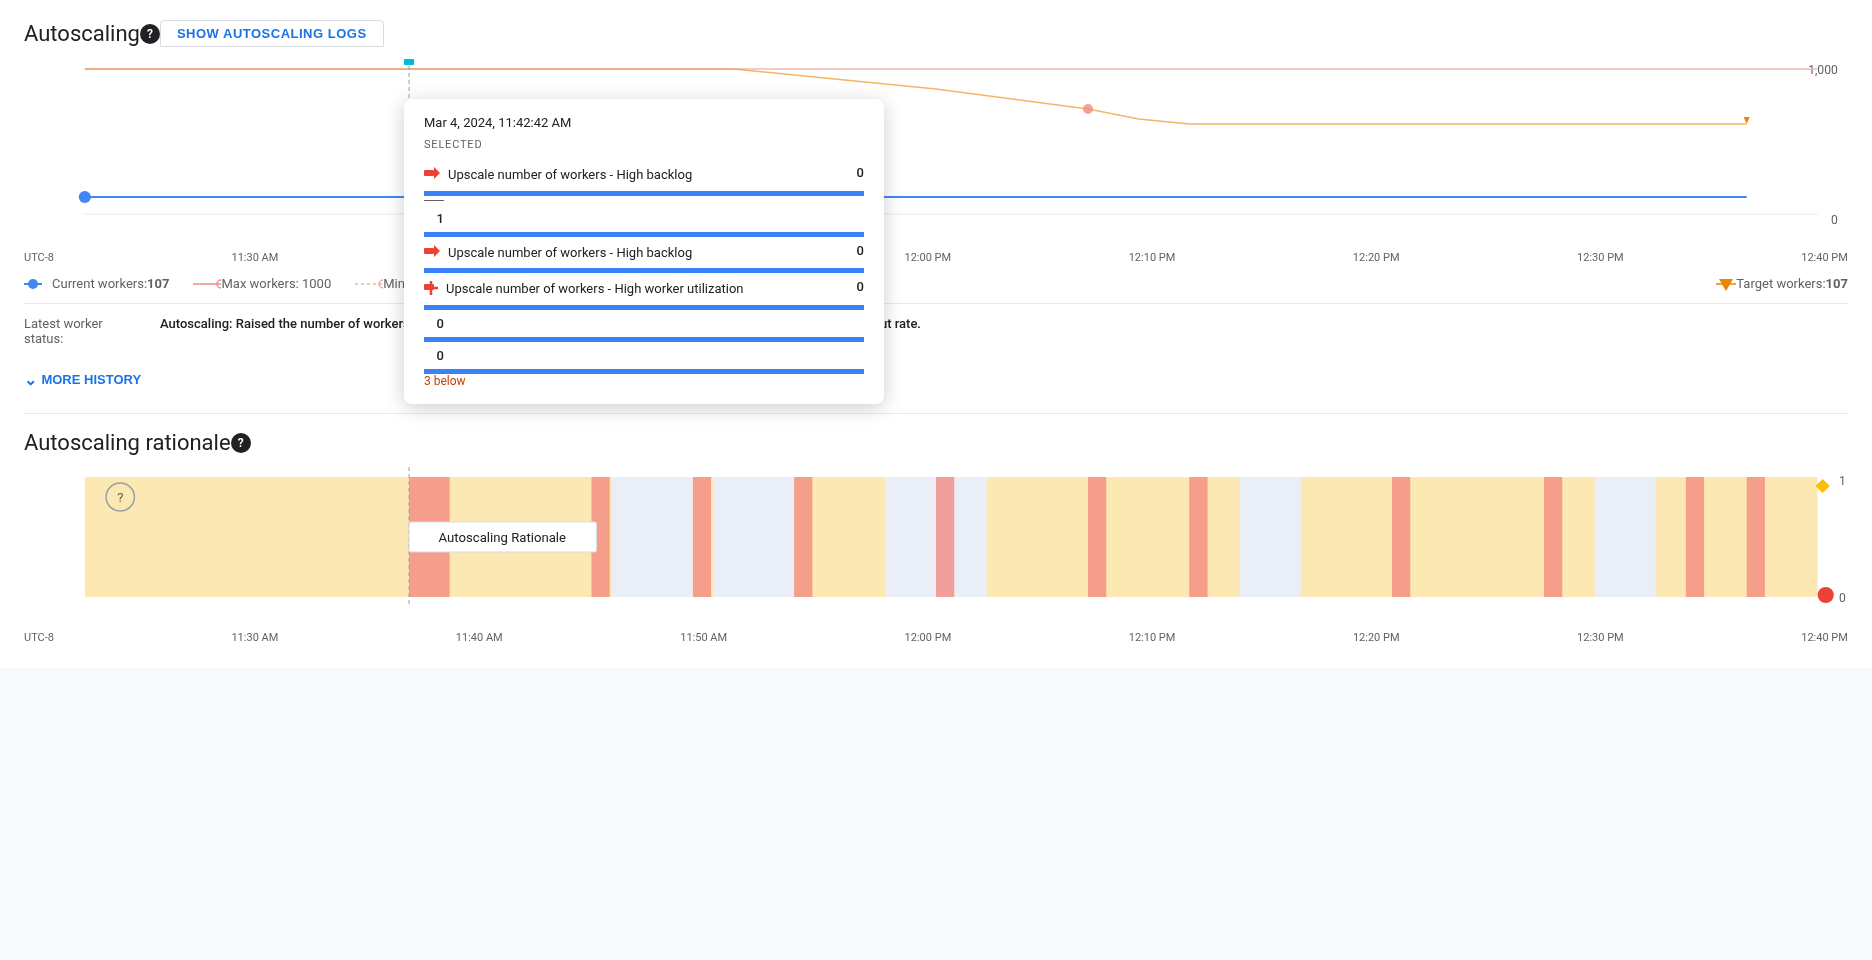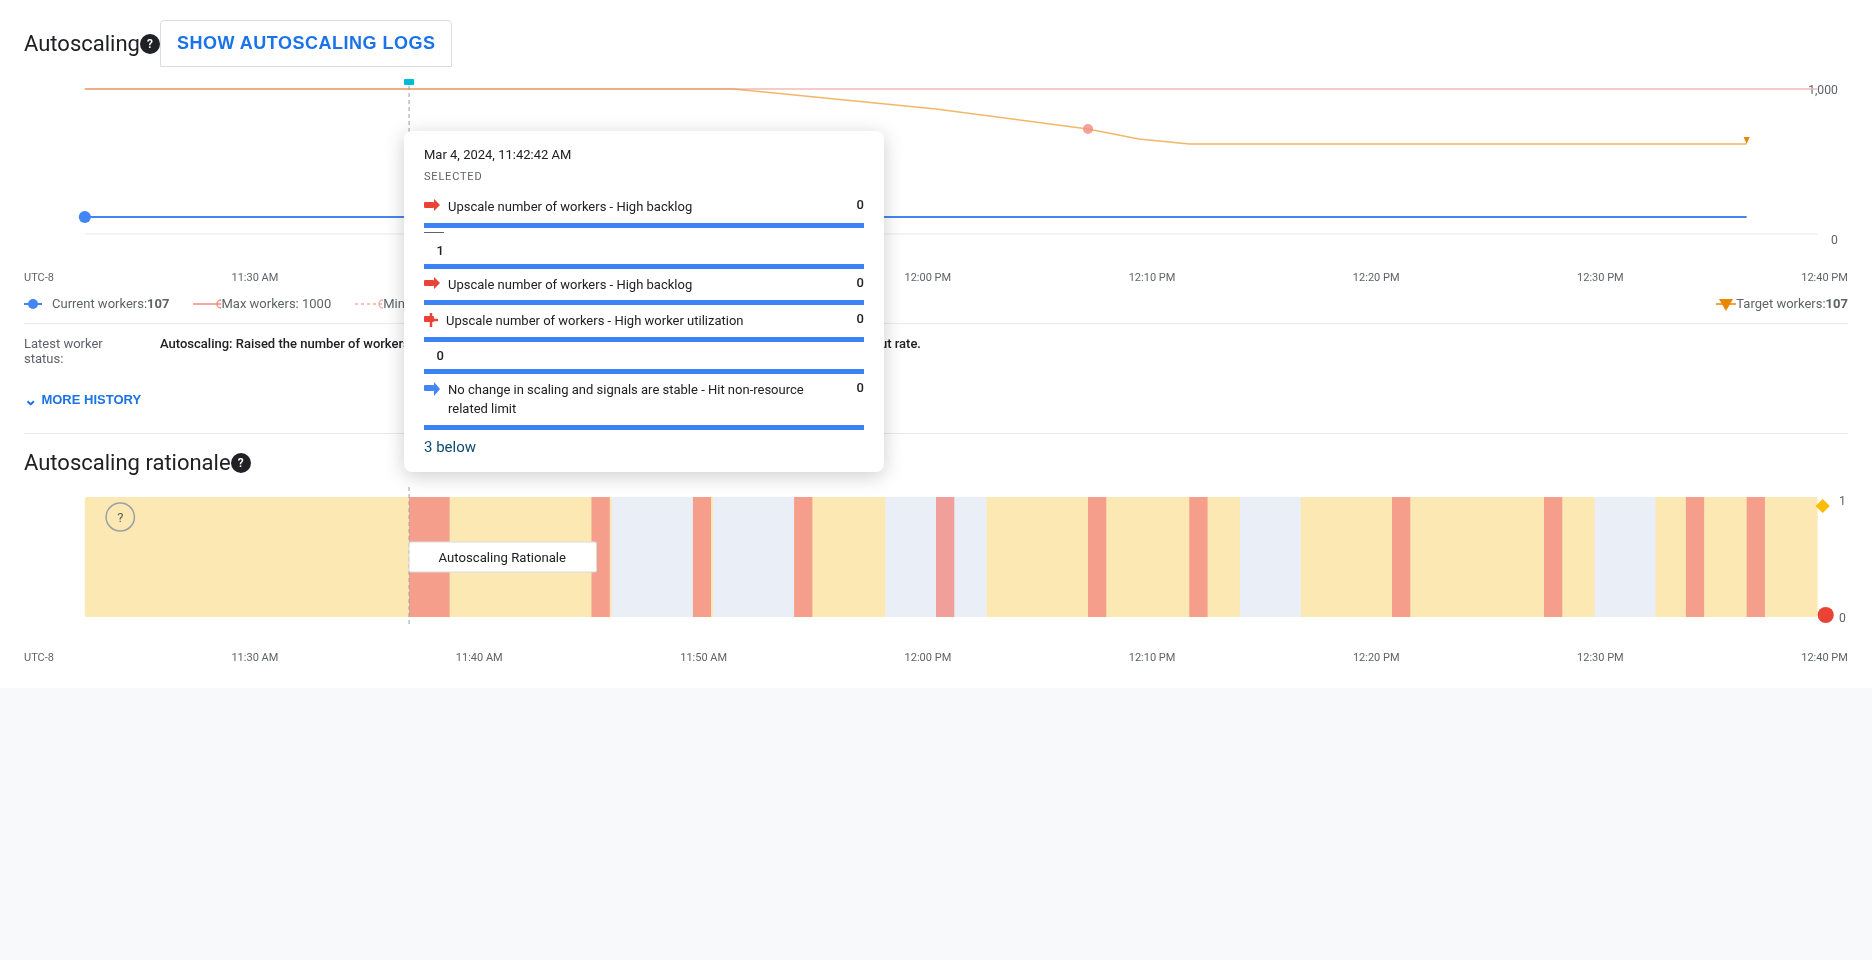--- a/index.html
+++ b/index.html
@@ -35,26 +35,26 @@
       color: #fff;
       display: flex;
       align-items: center;
       justify-content: center;
       font-size: 12px;
       font-weight: 600;
       cursor: pointer;
     }
     .show-logs-btn {
       color: #1a73e8;
-      font-size: 18px;
+      font-size: 13px;
       font-weight: 600;
       background: #fff;
       border: 1px solid #dadce0;
       border-radius: 4px 4px 0 0;
-      padding: 12px 16px;
+      padding: 5px 16px;
       cursor: pointer;
       letter-spacing: 0.5px;
       text-transform: uppercase;
     }
 
     
     .chart-container {
       position: relative;
       width: 100%;
       height: 180px;
@@ -106,21 +106,21 @@
       cursor: pointer;
       display: flex;
       align-items: center;
       gap: 4px;
       padding: 8px 0;
     }
 
     
     .tooltip-popup {
       position: absolute;
-      top: 52px;
+      top: 40px;
       left: 380px;
       width: 480px;
       background: #fff;
       border-radius: 8px;
       box-shadow: 0 4px 20px rgba(0,0,0,0.2);
       padding: 16px 20px;
       z-index: 100;
       font-size: 13px;
     }
     .tooltip-timestamp {
@@ -171,23 +171,22 @@
       min-width: 20px;
       text-align: right;
     }
     .tooltip-divider {
       width: 20px;
       height: 1px;
       background: #5f6368;
       margin: 4px 0;
     }
     .tooltip-below {
-      font-size: 15px;
-      color: #0c4a6e;
-      margin-top: 8px;
+      font-size: 12px;
+      color: #c2410c;
       cursor: pointer;
     }
     .icon-orange-diamond {
       width: 10px;
       height: 10px;
       background: #fbbc04;
       transform: rotate(45deg);
       margin: 2px;
     }
     .icon-green-circle {
@@ -304,29 +303,20 @@
           <span class="tooltip-row-label">Upscale number of workers - High worker utilization</span>
         </div>
         <span class="tooltip-row-value">0</span>
       </div>
 
       <div class="tooltip-row">
         <span class="tooltip-row-value">0</span>
       </div>
 
       <div class="tooltip-row">
-        <div class="tooltip-row-content">
-          <div class="tooltip-icon">
-            <svg width="16" height="14" viewBox="0 0 16 14">
-              <rect x="0" y="3" width="10" height="6" fill="#4285f4" rx="1"></rect>
-              <polygon points="10,0 16,7 10,14" fill="#4285f4"></polygon>
-            </svg>
-          </div>
-          <span class="tooltip-row-label">No change in scaling and signals are stable - Hit non-resource related limit</span>
-        </div>
         <span class="tooltip-row-value">0</span>
       </div>
 
       <div class="tooltip-below">3 below</div>
     </div>
   </div>
 
   <div class="time-axis">
     <span>UTC-8</span>
     <span>11:30 AM</span>

